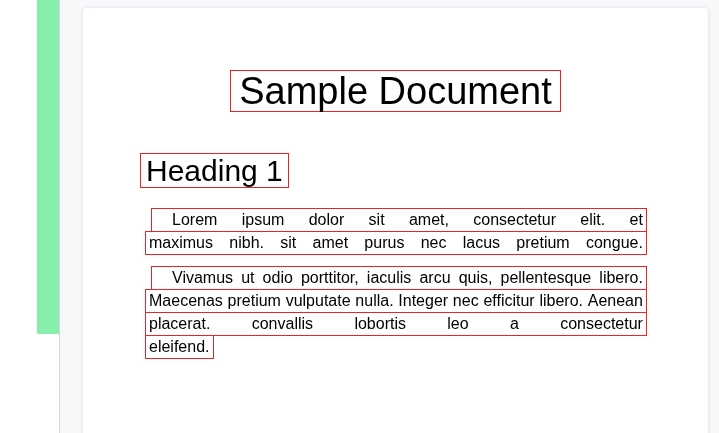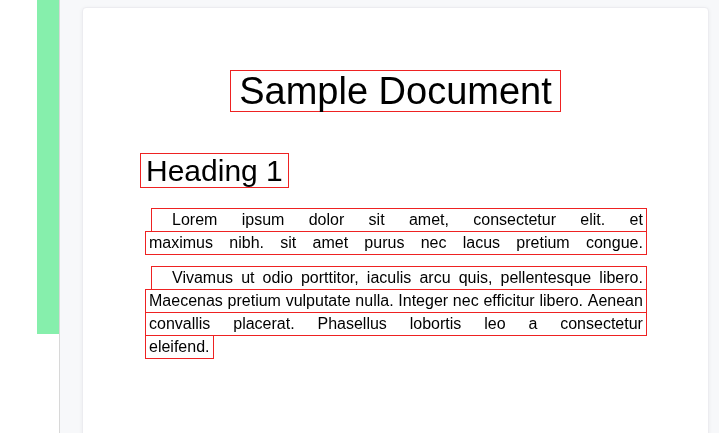--- a/index.html
+++ b/index.html
@@ -155,23 +155,22 @@
               <span>Maecenas</span>
               <span>pretium</span>
               <span>vulputate</span>
               <span>nulla.</span>
               <span>Integer</span>
               <span>nec</span>
               <span>efficitur</span>
               <span>libero.</span>
               <span>Aenean</span>
             </div><div class="line just">
+              <span>placerat.</span>
               <span>convallis</span>
-              <span>placerat.</span>
-              <span>Phasellus</span>
               <span>lobortis</span>
               <span>leo</span>
               <span>a</span>
               <span>consectetur</span>
             </div><div class="line last">eleifend.</div></div>
         </div>
     </div>
   </div>
 </div>
 

